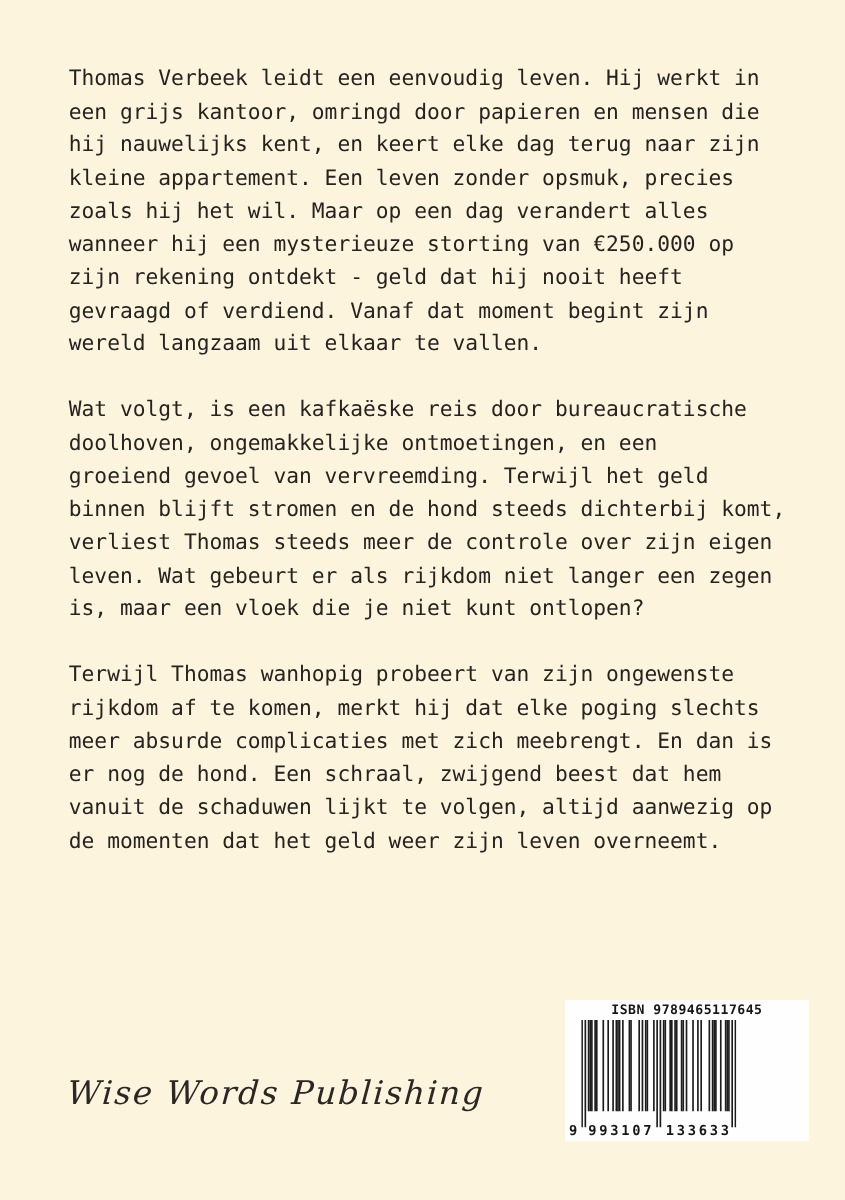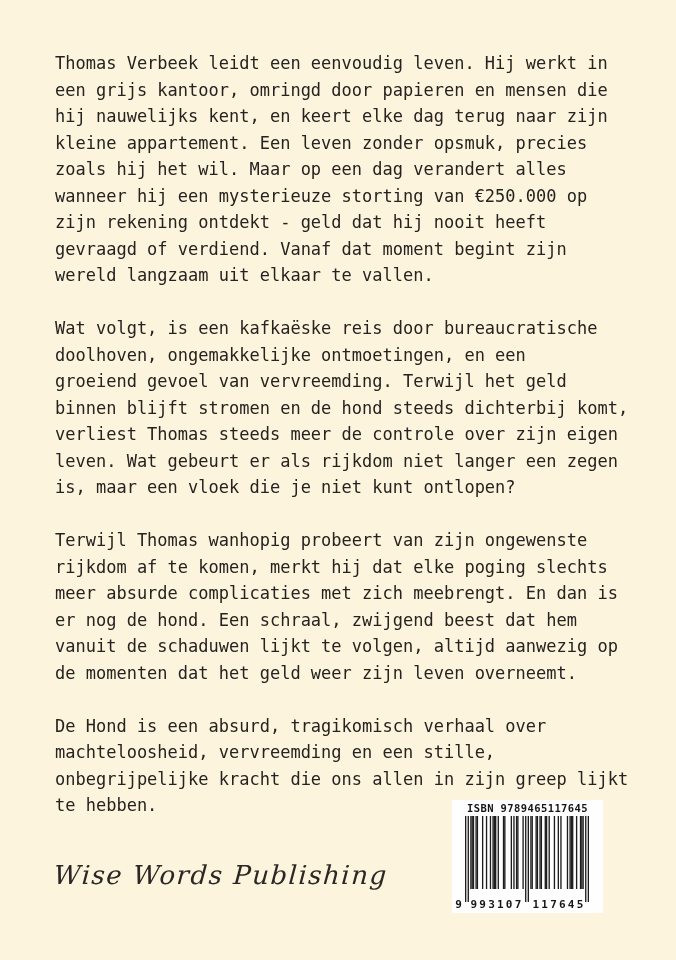--- a/index.html
+++ b/index.html
@@ -28,20 +28,21 @@
     margin: 0 0 26.5px 0;
     white-space: pre-line;
   }
   .barcode-box {
     position: absolute;
     left: 452px;
     top: 800px;
     width: 151px;
     height: 113px;
     background: #fefefe;
+    padding-left: 44px;
   }
   .isbn-label {
     position: absolute;
     top: 2px;
     left: 0;
     width: 100%;
     text-align: center;
     font-family: "DejaVu Sans Mono", monospace;
     font-size: 10.5px;
     font-weight: bold;
@@ -101,24 +102,20 @@
 binnen blijft stromen en de hond steeds dichterbij komt,
 verliest Thomas steeds meer de controle over zijn eigen
 leven. Wat gebeurt er als rijkdom niet langer een zegen
 is, maar een vloek die je niet kunt ontlopen?</p>
       <p class="para">Terwijl Thomas wanhopig probeert van zijn ongewenste
 rijkdom af te komen, merkt hij dat elke poging slechts
 meer absurde complicaties met zich meebrengt. En dan is
 er nog de hond. Een schraal, zwijgend beest dat hem
 vanuit de schaduwen lijkt te volgen, altijd aanwezig op
 de momenten dat het geld weer zijn leven overneemt.</p>
-      <p class="para">De Hond is een absurd, tragikomisch verhaal over
-machteloosheid, vervreemding en een stille,
-onbegrijpelijke kracht die ons allen in zijn greep lijkt
-te hebben.</p>
     </div>
 
   <div class="barcode-box">
     <div class="isbn-label">ISBN 9789465117645</div>
     <svg class="bars-svg" viewBox="0 0 124 86" preserveAspectRatio="none" xmlns="http://www.w3.org/2000/svg">
         <rect x="0.00" y="0" width="1.33" height="86"></rect>
         <rect x="2.61" y="0" width="1.33" height="86"></rect>
         <rect x="5.22" y="0" width="1.33" height="73"></rect>
         <rect x="6.53" y="0" width="1.33" height="73"></rect>
         <rect x="7.83" y="0" width="1.33" height="73"></rect>
@@ -159,19 +156,19 @@
         <rect x="110.95" y="0" width="1.33" height="73"></rect>
         <rect x="114.86" y="0" width="1.33" height="73"></rect>
         <rect x="116.17" y="0" width="1.33" height="73"></rect>
         <rect x="117.47" y="0" width="1.33" height="73"></rect>
         <rect x="120.08" y="0" width="1.33" height="86"></rect>
         <rect x="122.69" y="0" width="1.33" height="86"></rect>
       </svg>
     <div class="barcode-digits">
       <span class="digit-first">9</span>
       <span class="digit-group-1">993107</span>
-      <span class="digit-group-2">117645</span>
+      <span class="digit-group-2">133633</span>
     </div>
   </div>
 
   <div class="publisher">Wise Words Publishing</div>
 
 </div>
 
 </body></html>

